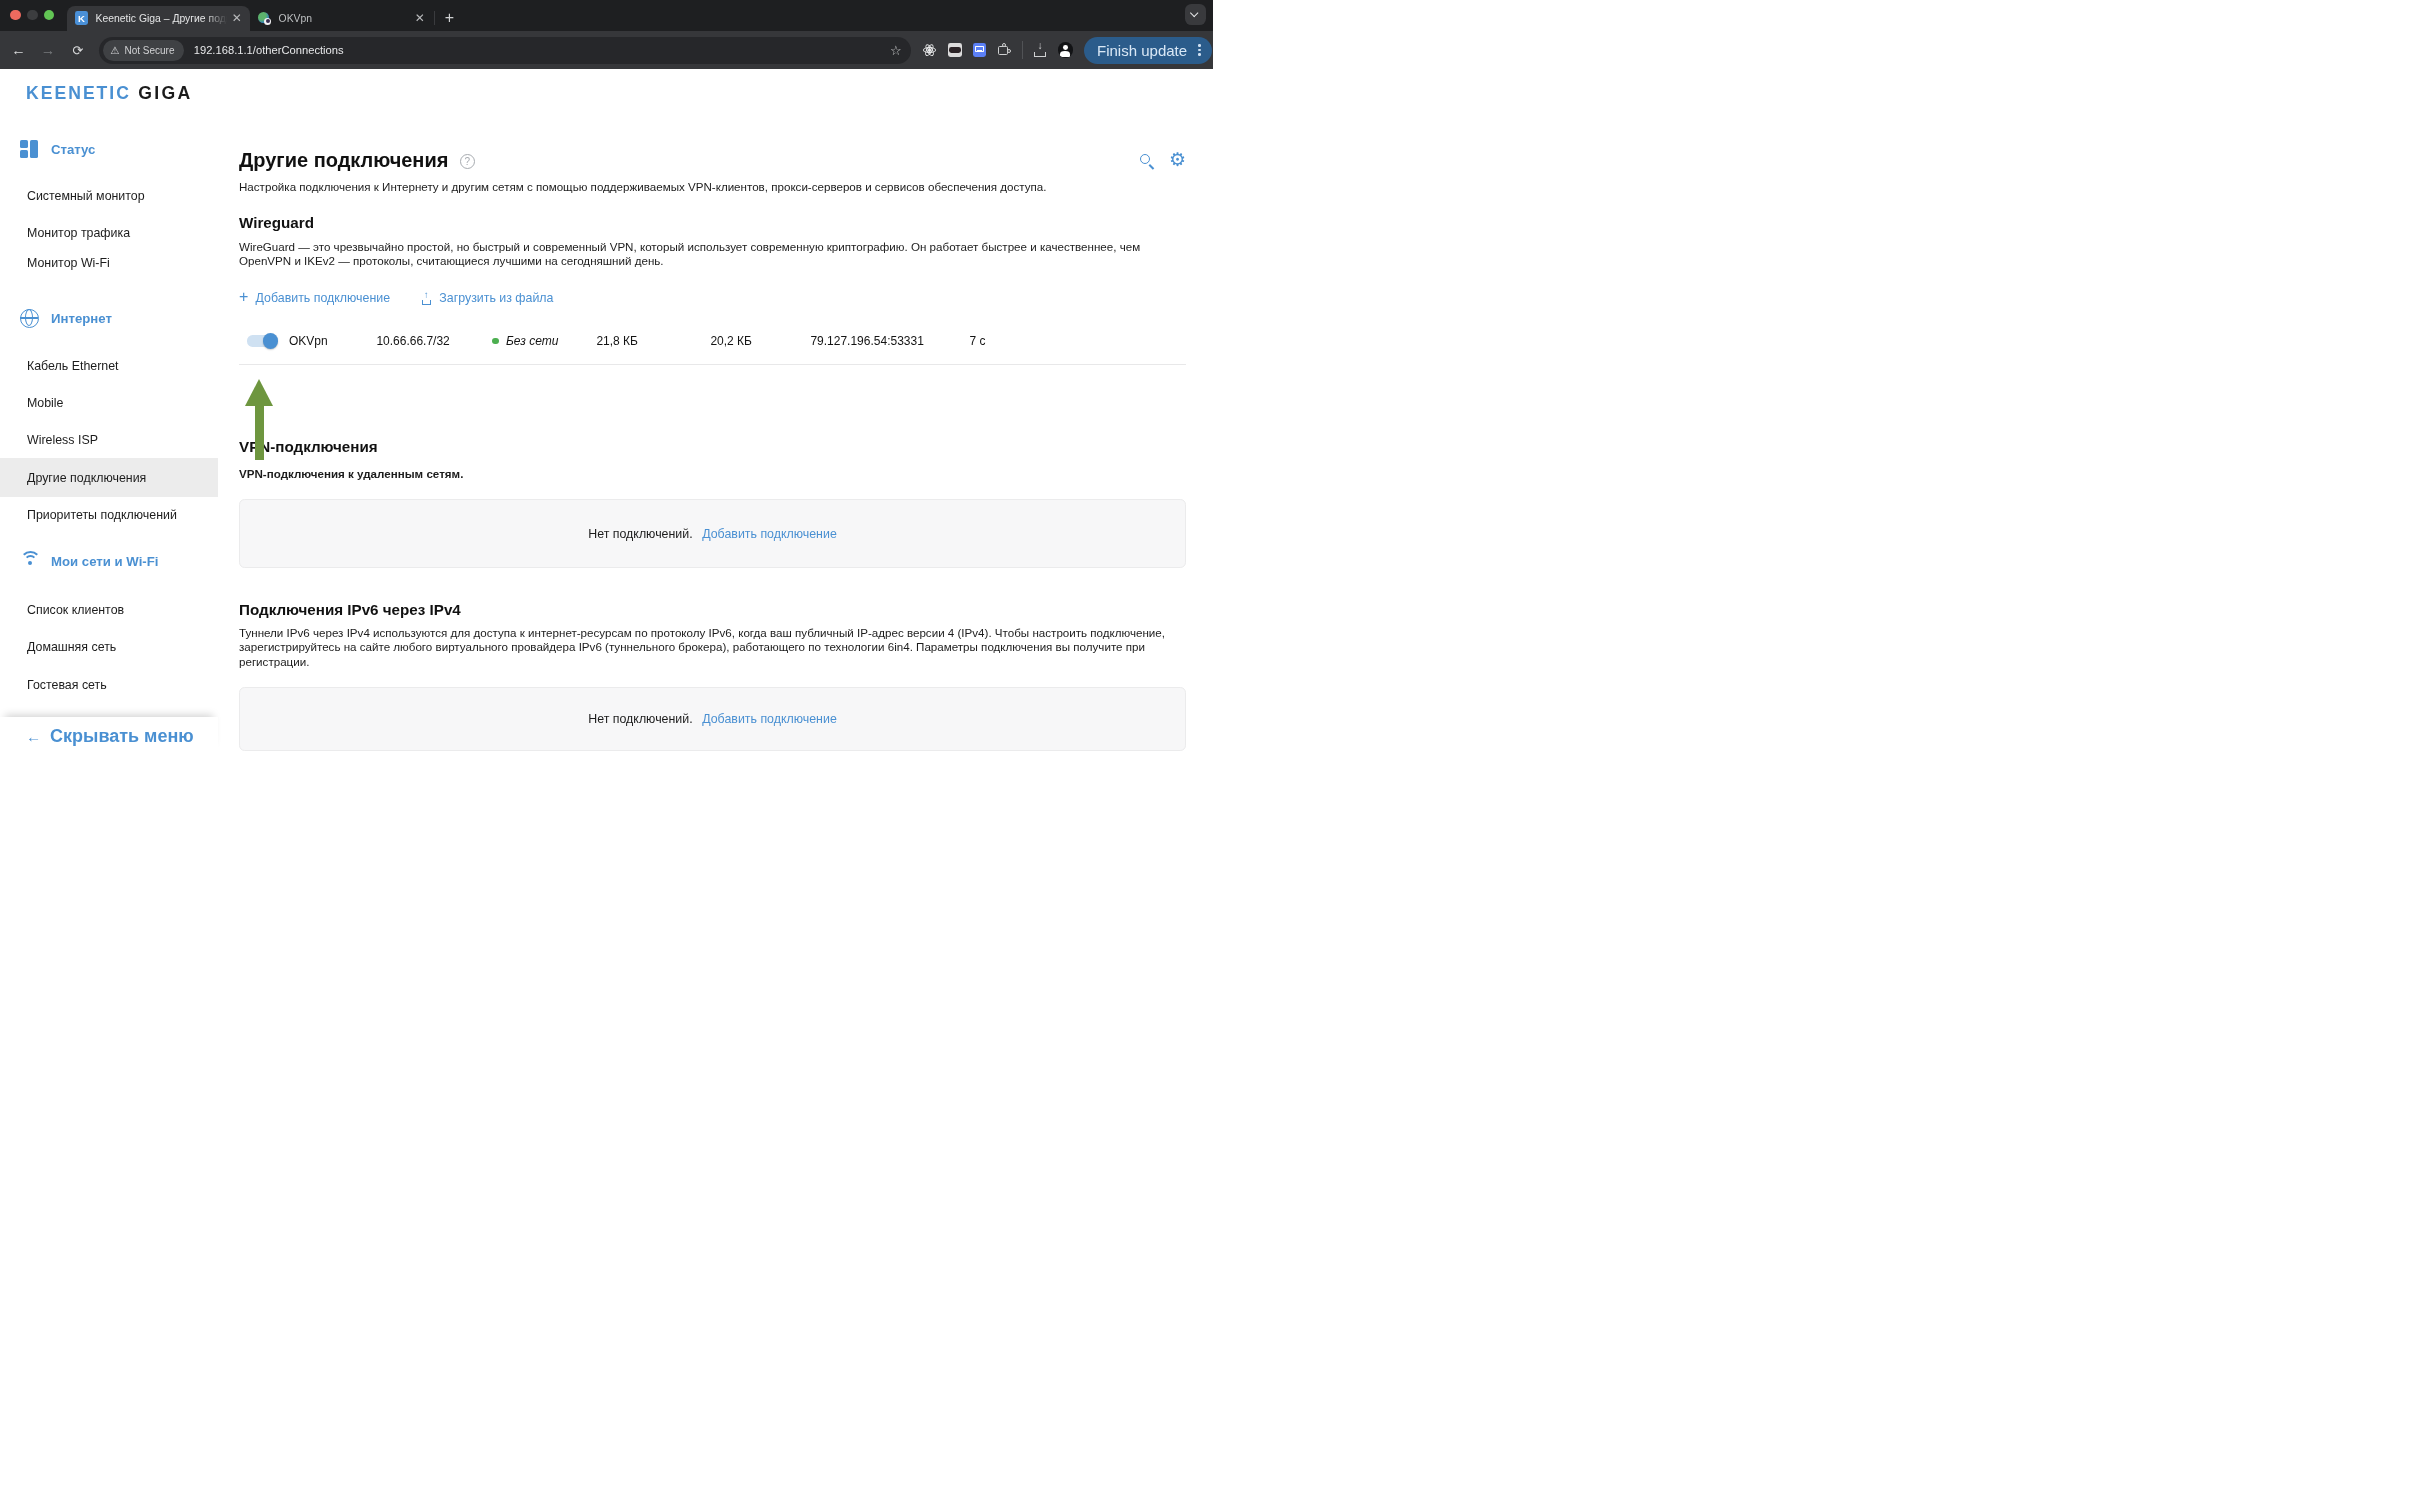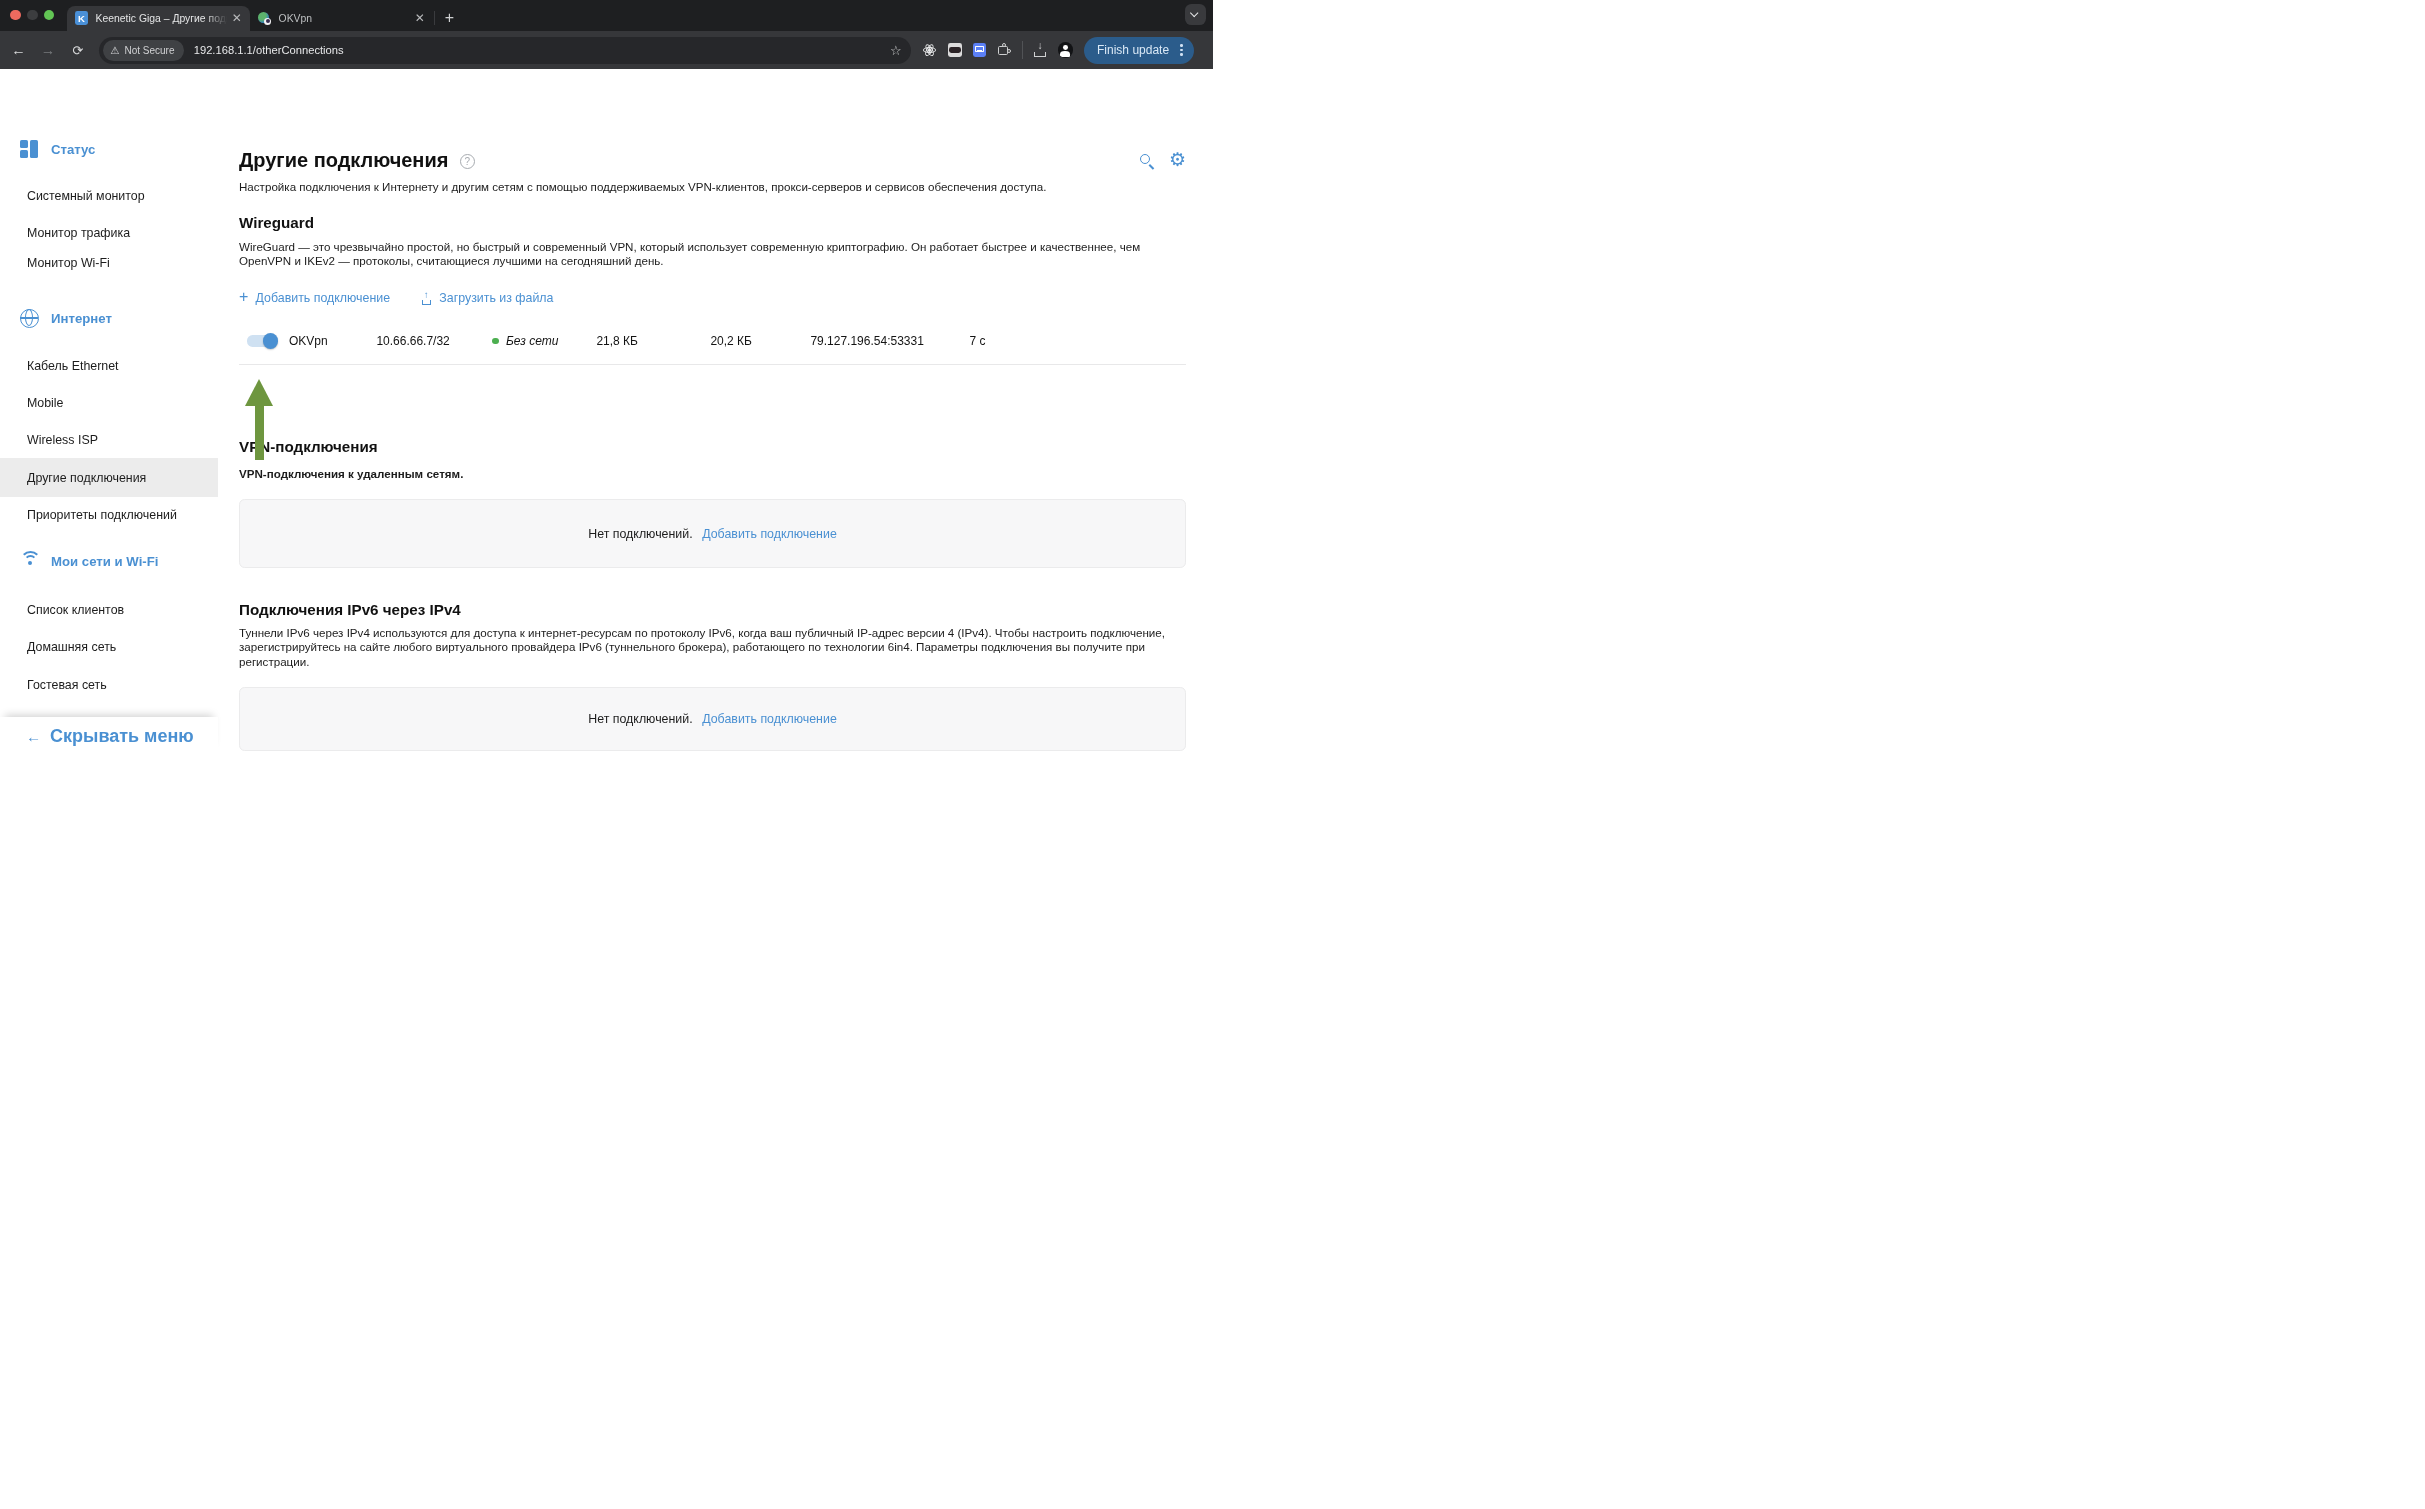--- a/index.html
+++ b/index.html
@@ -54,21 +54,21 @@
   .puzzle .t { position:absolute; left:4px; top:0px; width:4px; height:4px; border:1.3px solid #cfd0d1; border-radius:50%; background:#36373a; }
   .puzzle .r { position:absolute; right:-0.8px; top:5.6px; width:4px; height:4px; border:1.3px solid #cfd0d1; border-radius:50%; background:#36373a; }
   .tooldiv { width:0.8px; height:17.6px; background:#515356; margin-left:11.2px; }
   .dl { width:14.4px; height:14.4px; position:relative; margin-left:10.4px; }
   .dl .arr { position:absolute; left:0; top:-2.4px; width:14.4px; text-align:center; color:#cfd0d1; font-size:10.4px; }
   .dl .tray { position:absolute; left:1.6px; bottom:0; width:11.2px; height:4.8px; border-left:1.3px solid #cfd0d1; border-right:1.3px solid #cfd0d1; border-bottom:1.3px solid #cfd0d1; }
   .avatar { width:15.2px; height:15.2px; border-radius:50%; background:#121315; position:relative; margin-left:10.4px; overflow:hidden; }
   .avatar .h { position:absolute; left:5.2px; top:2.4px; width:4.8px; height:4.8px; border-radius:50%; background:#fff; }
   .avatar .s { position:absolute; left:2.8px; top:8.4px; width:9.6px; height:6.4px; border-radius:50% 50% 0 0; background:#fff; }
   .finish { margin-left:11.2px; height:27px; background:#2b5c8b; border-radius:13.6px; display:flex; align-items:center; padding:0 8px 0 13px; gap:8px; }
-  .finish span { color:#d9e8f6; font-size:12px; }
+  .finish span { color:#d9e8f6; font-size:15px; }
   .dots { display:flex; flex-direction:column; gap:2px; padding:1.6px 3.2px; }
   .dots i { width:2.4px; height:2.4px; border-radius:50%; background:#cfe0f2; }
 
   
   .apparea { position:absolute; top:69px; left:0; width:1213px; height:686px; background:#fff; }
   .appheader { position:absolute; top:0; left:0; width:1213px; height:48px; background:#fff; }
   .brand { position:absolute; left:26px; top:14.4px; font-size:17.6px; letter-spacing:2px; font-weight:700; }
   .brand .k { color:#4a90d2; font-weight:800; }
   .brand .g { color:#1b1b1b; margin-left:7.2px; letter-spacing:2.4px; }
   .searchI { position:absolute; left:1140px; top:85px; width:16px; height:16px; }
@@ -215,20 +215,25 @@
     <span class="dots">
         <i></i>
         <i></i>
         <i></i>
       </span>
   </div>
 </div>
 
 <div class="apparea">
 
+  <div class="appheader">
+    <div class="brand">
+      <span class="k">KEENETIC</span><span class="g">GIGA</span>
+    </div>
+  </div>
   <div class="searchI">
       <span class="c"></span>
       <span class="h"></span>
     </div>
   <span class="gearI">⚙</span>
 
   <div class="sidebar">
     <div class="srow sec" style="top:13.6px">
       <span class="sicon dashI">
           <span class="a"></span>

